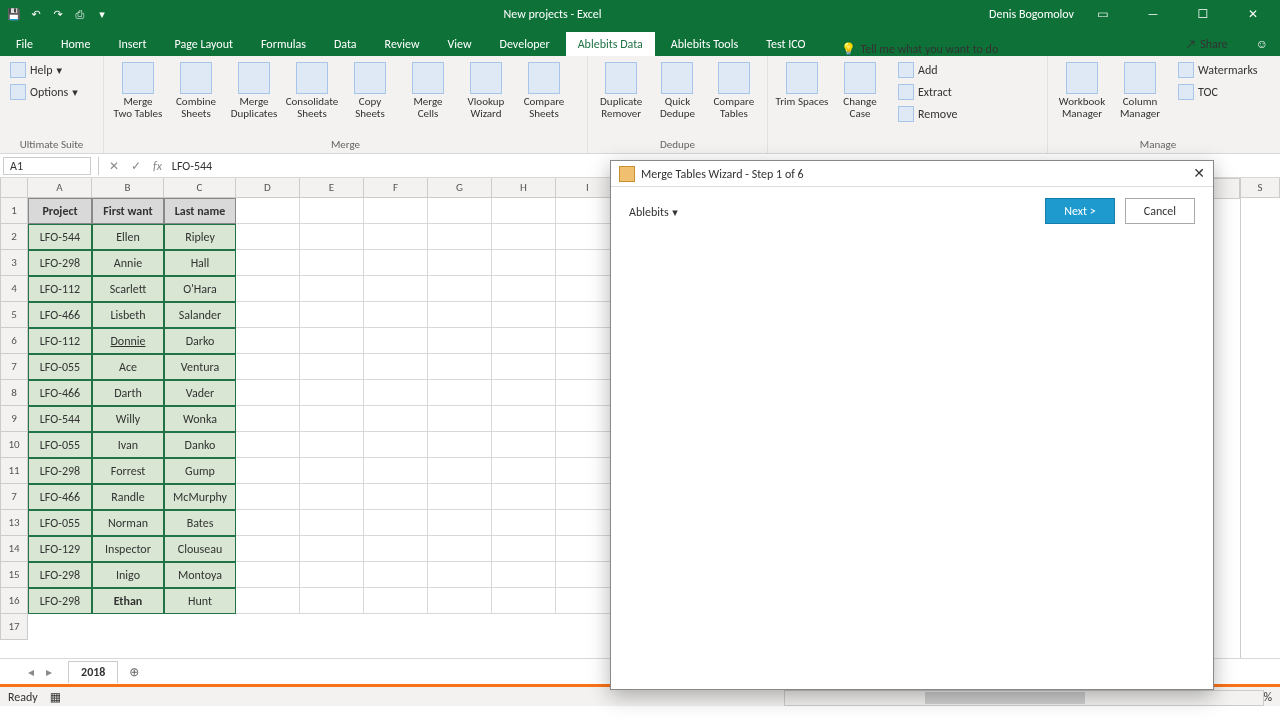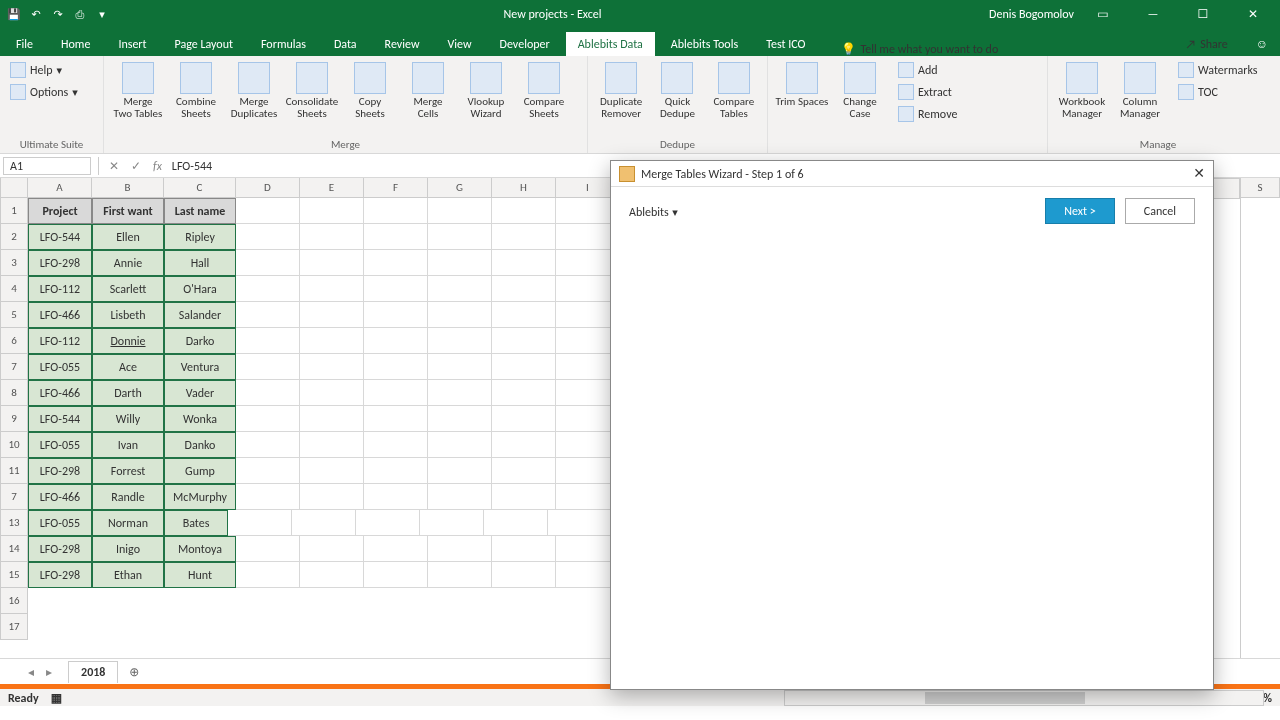--- a/index.html
+++ b/index.html
@@ -35,21 +35,21 @@
 .corner{width:28px;height:20px;background:#f3f2f1;border:1px solid #ccc;border-top:none;}
 .rh{width:28px;height:26px;background:#f3f2f1;border:1px solid #ccc;border-top:none;display:flex;align-items:center;justify-content:center;font-size:11px;color:#555;}
 .colhdrs{display:flex;}
 .ch{height:20px;background:#f3f2f1;border:1px solid #ccc;border-left:none;border-top:none;display:flex;align-items:center;justify-content:center;font-size:11px;color:#555;}
 .cellrow{display:flex;}
 .cell{height:26px;border:1px solid #d8d8d8;border-left:none;border-top:none;display:flex;align-items:center;justify-content:center;font-size:12px;padding:0 4px;}
 .sel{background:#d8e6d3;border:1px solid #217346!important;}
 .hdr{background:#d9d9d9;border:1px solid #888;font-weight:bold;}
 .tabbar{height:26px;border-top:1px solid #d8d8d8;display:flex;align-items:center;padding-left:28px;gap:4px;background:#fff;}
 .stab{height:22px;padding:0 12px;background:#fff;border:1px solid #ccc;border-bottom:none;display:flex;align-items:center;font-size:12px;font-weight:bold;}
-.statusbar{height:22px;background:#f3f2f1;border-top:5px solid #f97316;display:flex;align-items:center;justify-content:space-between;padding:0 8px;font-size:11px;color:#555;font-weight:bold;}
+.statusbar{height:22px;background:#f3f2f1;border-top:3px solid #f97316;display:flex;align-items:center;justify-content:space-between;padding:0 8px;font-size:11px;color:#555;}
 
 .dialog{position:absolute;top:160px;left:610px;width:604px;height:530px;background:#fff;border:1px solid #888;border-top:none;box-shadow:0 6px 20px rgba(0,0,0,.3);display:flex;flex-direction:column;}
 .dialog .dtitle{height:26px;background:#fff;border-top:1px solid #888;display:flex;align-items:center;padding:0 8px;justify-content:space-between;font-size:12px;}
 .dialog .dtitle .ticon{width:16px;height:16px;background:#f0c070;border:1px solid #c89030;margin-right:6px;}
 .dialog .dbody{flex:1;padding:18px 20px;position:relative;}
 .dialog .dheading{font-size:18px;color:#107c41;font-weight:400;}
 .dialog .helpico{color:#7db3e0;border:1px solid #7db3e0;border-radius:50%;width:14px;height:14px;display:inline-flex;align-items:center;justify-content:center;font-size:10px;margin-left:6px;}
 .dialog .flabel{font-size:12px;color:#444;margin-bottom:6px;}
 .dialog .finput{width:330px;height:24px;border:1px solid #aaa;padding:2px 26px 2px 6px;font-size:12px;position:relative;}
 .dialog .picker{position:absolute;right:4px;top:3px;width:16px;height:16px;border:1px solid #888;background:#f6f6f6;display:flex;align-items:center;justify-content:center;font-size:10px;}
@@ -390,42 +390,53 @@
           <div class="cell" style="width: 64px;"></div>
           <div class="cell" style="width: 64px;"></div>
           <div class="cell" style="width: 64px;"></div>
           <div class="cell" style="width: 64px;"></div>
           <div class="cell" style="width: 64px;"></div>
           <div class="cell" style="width: 64px;"></div>
         </div>
         <div class="cellrow">
           <div class="cell sel" style="width: 64px;">LFO-055</div>
           <div class="cell sel" style="width: 72px;">Norman</div>
-          <div class="cell sel" style="width: 64px;">Bates</div>
+          <div class="cell sel" style="width: 72px;">Bates</div>
+          <div class="cell" style="width: 64px;"></div>
+          <div class="cell" style="width: 64px;"></div>
+          <div class="cell" style="width: 64px;"></div>
+          <div class="cell" style="width: 64px;"></div>
+          <div class="cell" style="width: 64px;"></div>
+          <div class="cell" style="width: 64px;"></div>
+        </div>
+        <div class="cellrow">
+          <div class="cell sel" style="width: 64px;">LFO-129</div>
+          <div class="cell sel" style="width: 72px;">Inspector</div>
+          <div class="cell sel" style="width: 72px;">Clouseau</div>
           <div class="cell" style="width: 64px;"></div>
           <div class="cell" style="width: 64px;"></div>
           <div class="cell" style="width: 64px;"></div>
           <div class="cell" style="width: 64px;"></div>
           <div class="cell" style="width: 64px;"></div>
           <div class="cell" style="width: 64px;"></div>
         </div>
         <div class="cellrow">
           <div class="cell sel" style="width: 64px;">LFO-298</div>
           <div class="cell sel" style="width: 72px;">Inigo</div>
           <div class="cell sel" style="width: 72px;">Montoya</div>
           <div class="cell" style="width: 64px;"></div>
           <div class="cell" style="width: 64px;"></div>
           <div class="cell" style="width: 64px;"></div>
           <div class="cell" style="width: 64px;"></div>
           <div class="cell" style="width: 64px;"></div>
           <div class="cell" style="width: 64px;"></div>
         </div>
         <div class="cellrow">
           <div class="cell sel" style="width: 64px;">LFO-298</div>
-          <div class="cell sel" style="width: 72px;">Ethan</div>
+          <div class="cell sel" style="width: 72px; font-weight: bold;">Ethan</div>
           <div class="cell sel" style="width: 72px;">Hunt</div>
           <div class="cell" style="width: 64px;"></div>
           <div class="cell" style="width: 64px;"></div>
           <div class="cell" style="width: 64px;"></div>
           <div class="cell" style="width: 64px;"></div>
           <div class="cell" style="width: 64px;"></div>
           <div class="cell" style="width: 64px;"></div>
         </div>
       </div>
   </div>

